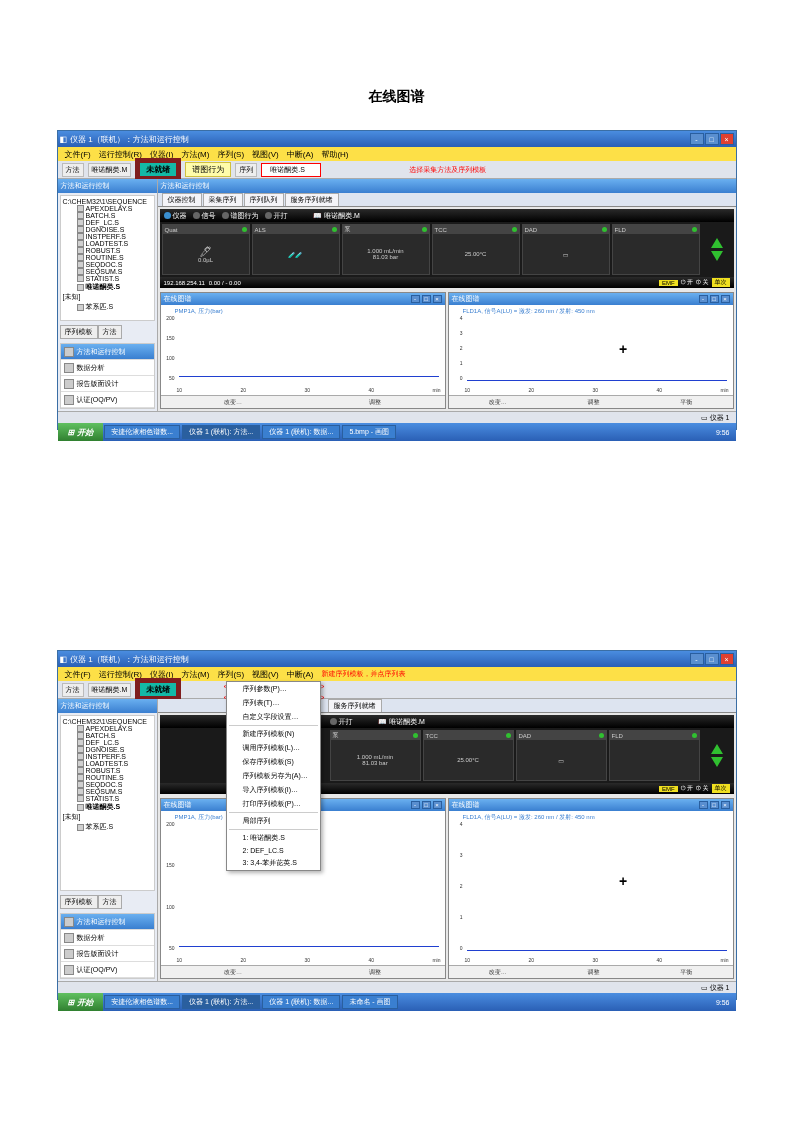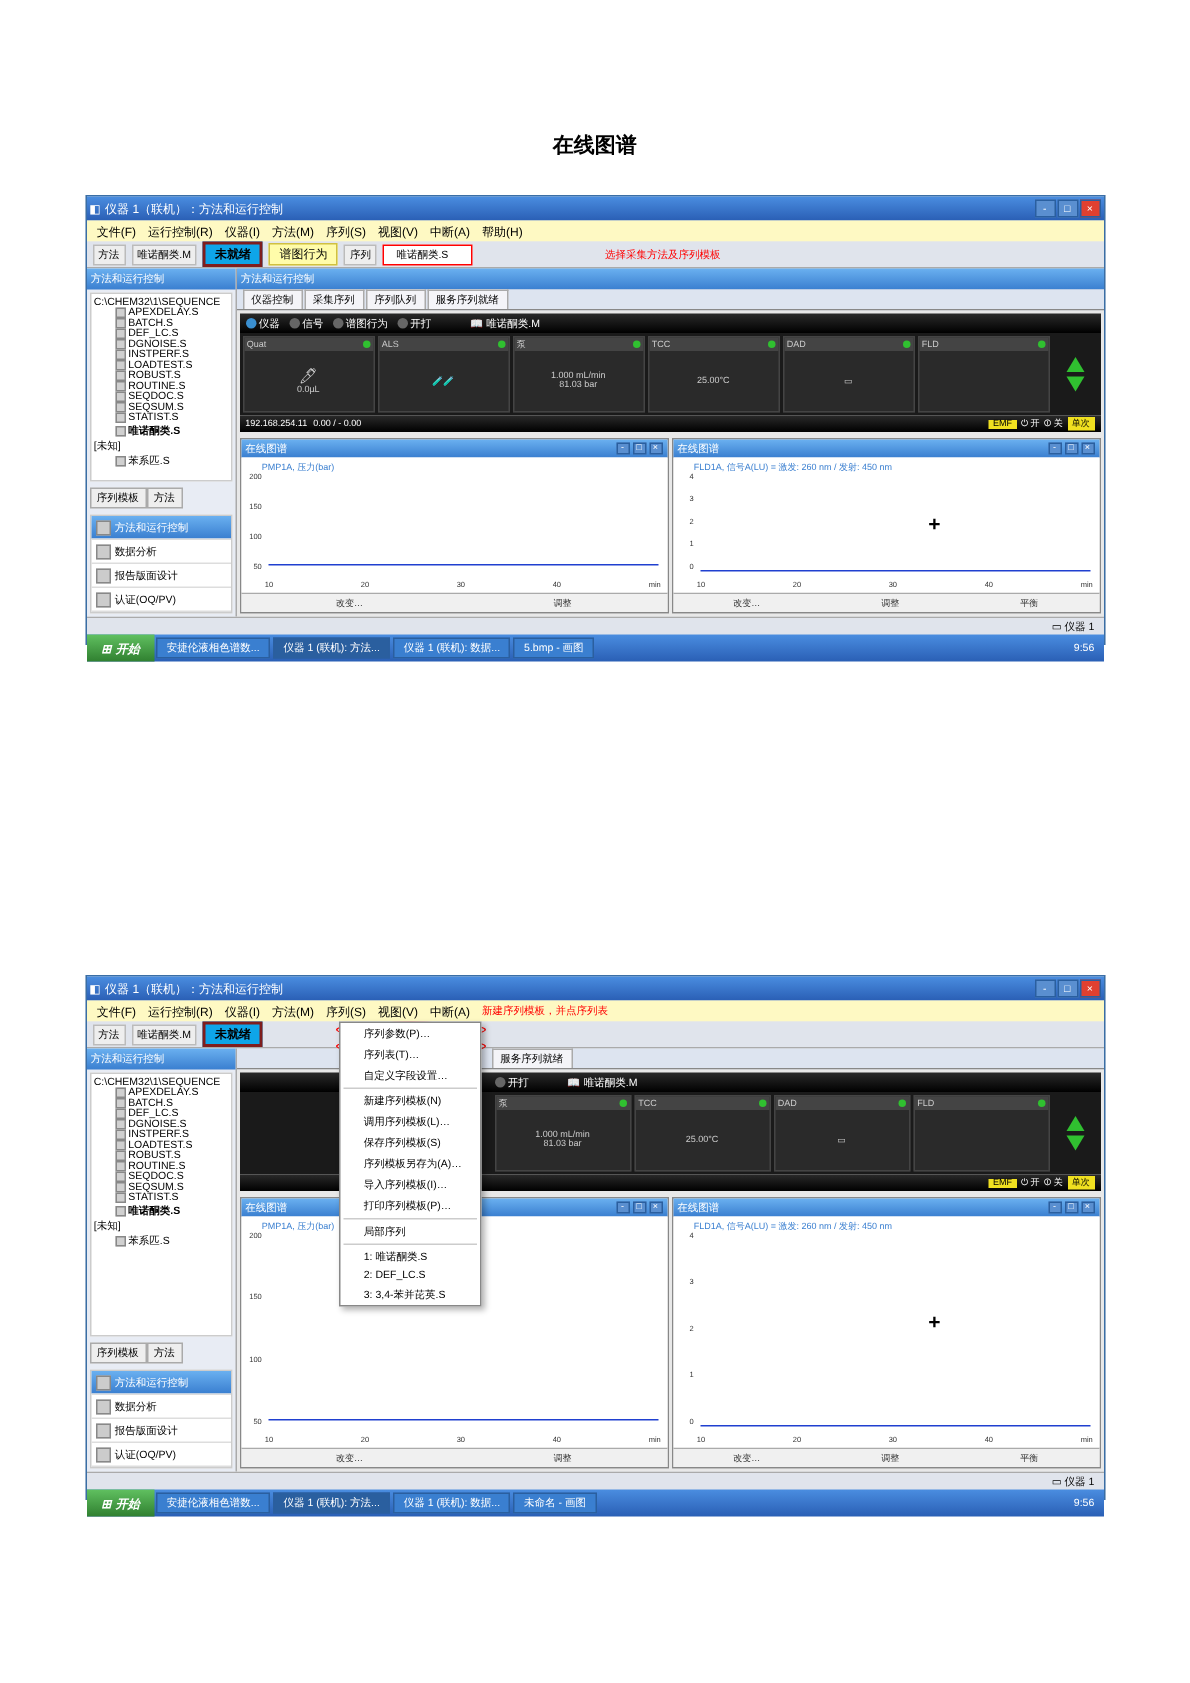--- a/index.html
+++ b/index.html
@@ -10,29 +10,29 @@
   .ss2 { height: 350px; }
   
   
   .titlebar { height: 16px; background: linear-gradient(#4a8de0,#2a5fb5); display:flex; align-items:center; justify-content:space-between; padding:0 2px; color:#fff; font-size:8px; }
   .titlebar .ttext { display:flex; align-items:center; gap:3px;}
   .winctl { display:flex; gap:1px; }
   .winctl span { width:14px; height:12px; background:#5a8fd0; border:1px solid #2a5f9f; display:flex;align-items:center;justify-content:center;font-size:7px;}
   .winctl .closebtn { background:#e04030; }
   
   
-  .menubar { height:14px; background:#fef9c3; display:flex; align-items:center; padding:0 4px; font-size:8px; color:#000; gap:2px;}
+  .menubar { height:14px; background:#fde047; display:flex; align-items:center; padding:0 4px; font-size:8px; color:#000; gap:2px;}
   .menubar span { padding:0 3px; }
   
   
   .toolbar { height:18px; background:#e0e4ec; display:flex; align-items:center; padding:0 4px; gap:4px; font-size:8px; border-bottom:1px solid #aaa;}
   .tbbtn { padding:1px 3px; border:1px solid #bbb; background:#eee; font-size:7px;}
   .dropdown { border:1px solid red; padding:1px 8px; background:#fff; min-width:60px; font-size:7px;}
   .redtext { color:red; font-size:7px;}
-  .sepbox { background:#0ea5e9; border:2px solid #7f1d1d; padding:1px 6px; font-weight:bold;}
+  .sepbox { background:#14b8a6; border:5px solid #7f1d1d; padding:1px 6px; font-weight:bold;}
   .greenbtn { background:#fffcaa; border:1px solid #d0c040; padding:1px 6px;}
   
   
   .mainbody { display:flex; height: calc(100% - 16px - 14px - 18px - 18px); }
   
   
   .leftpanel { width:100px; background:#e8ecf4; border-right:1px solid #aaa; display:flex; flex-direction:column;}
   .panelhdr { height:14px; background:linear-gradient(#6ab0f0,#3a7fd0); color:#fff; font-size:7px; display:flex;align-items:center;padding:0 3px;}
   .tree { flex:1; background:#fff; margin:2px; border:1px solid #ccc; padding:2px; font-size:7px; overflow:hidden;}
   .tree .troot { color:#000;}

